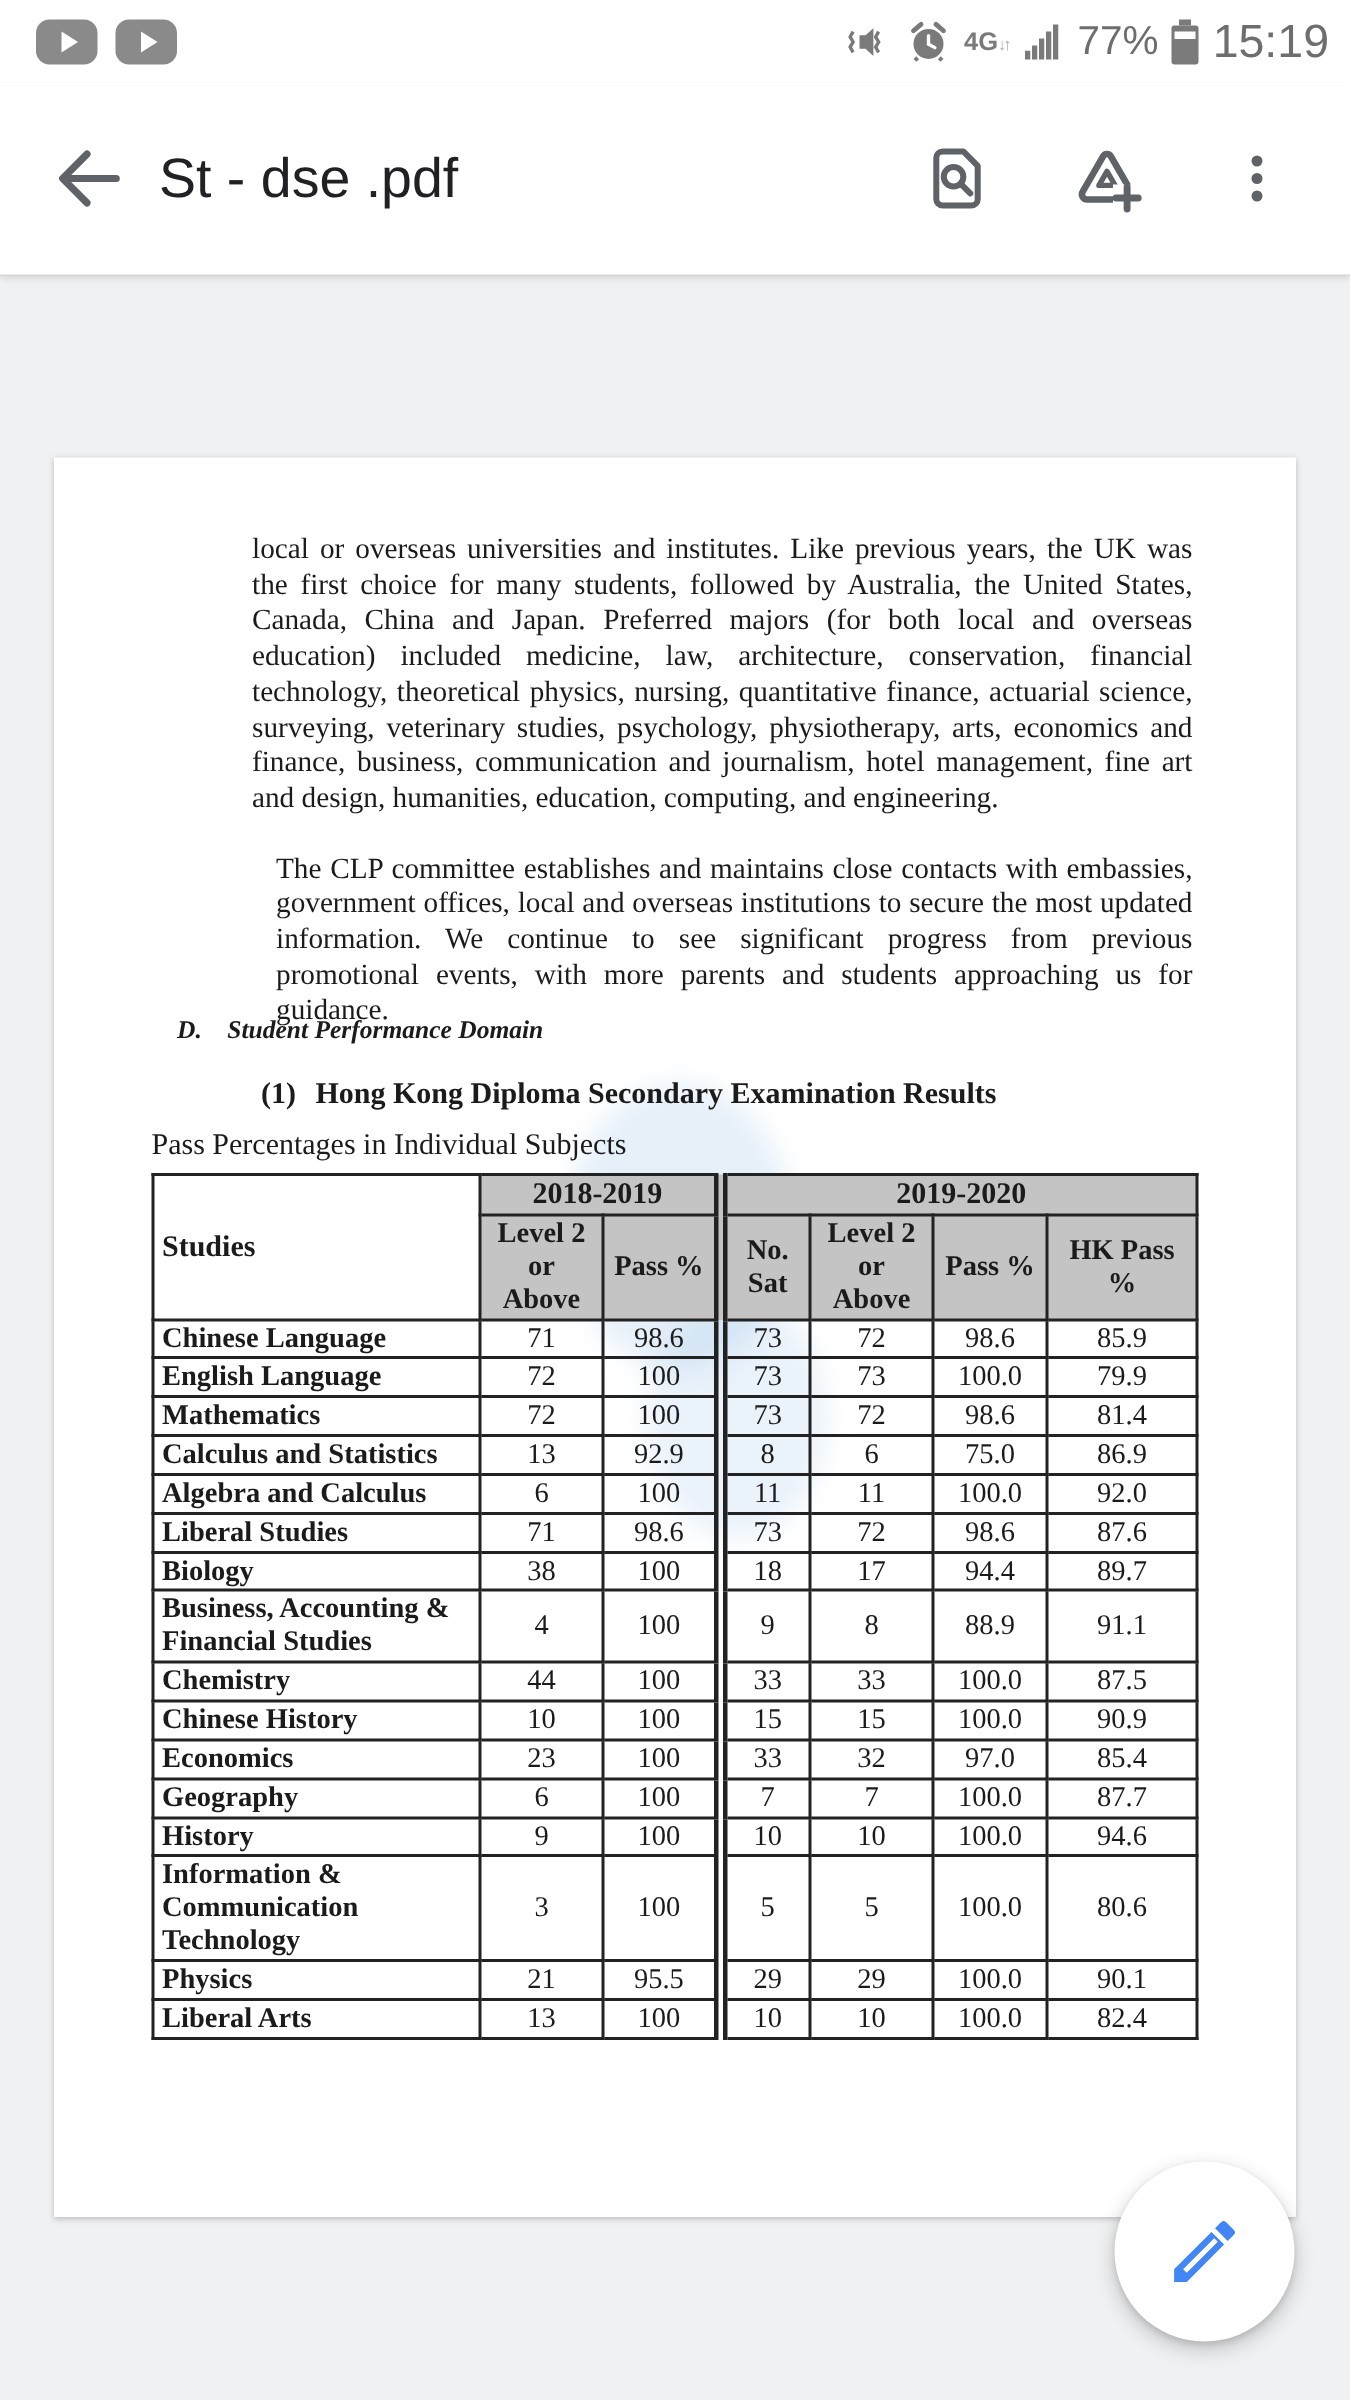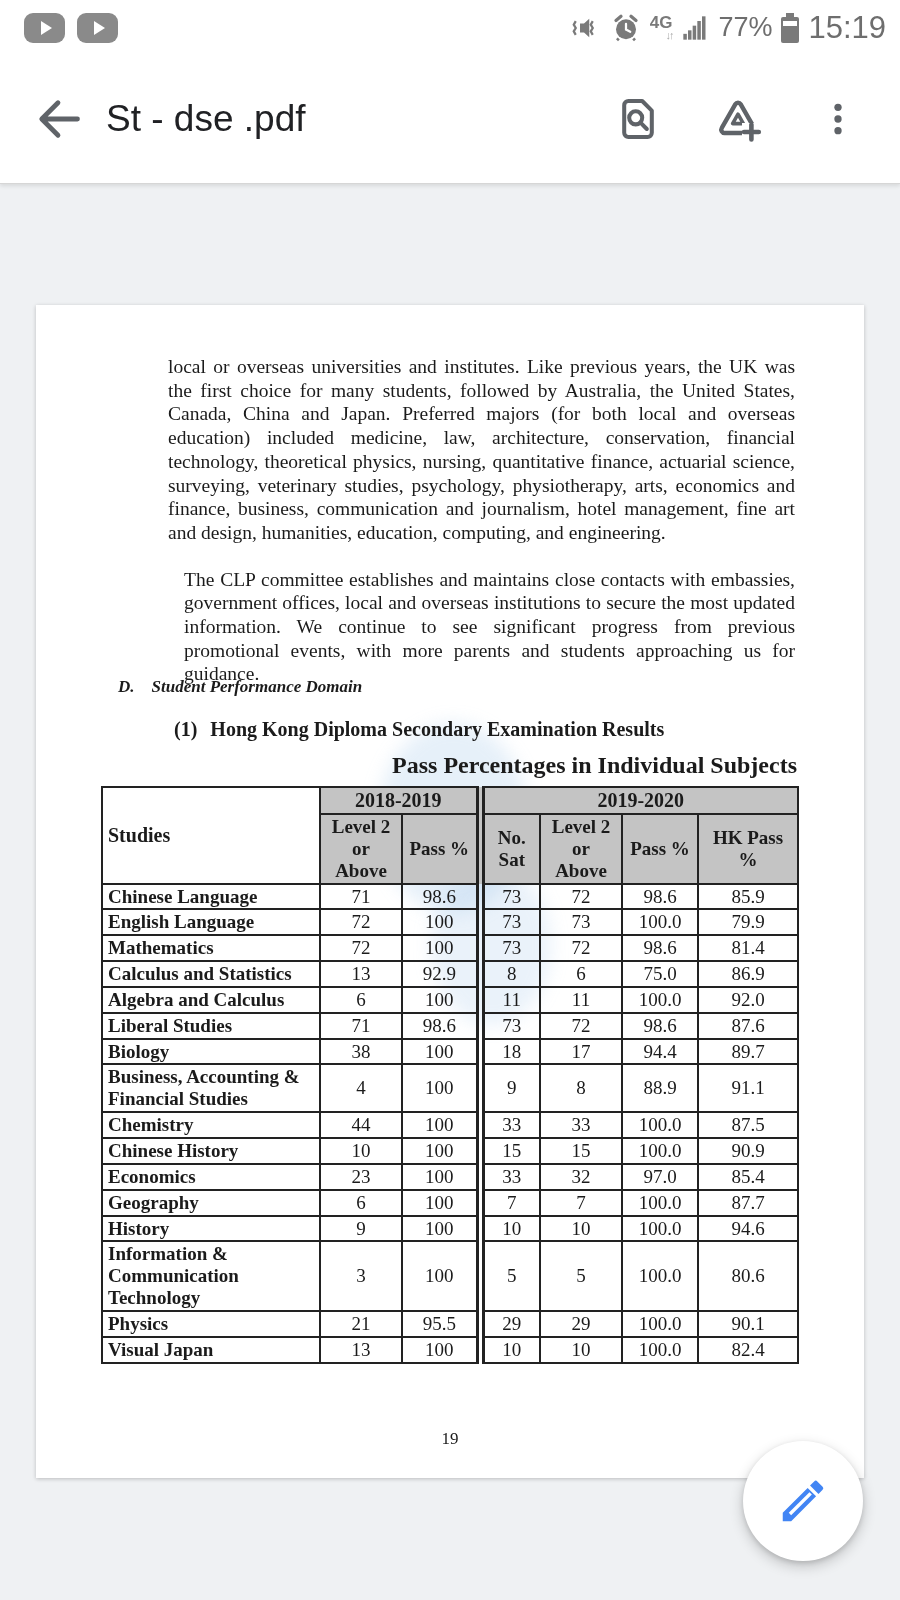--- a/index.html
+++ b/index.html
@@ -10,21 +10,21 @@
   .status-bar { position:absolute; top:0; left:0; width:900px; height:55px;
                 background:#ffffff; display:flex; align-items:center; justify-content:space-between;
                 padding:0 14px 0 24px; z-index:30; }
   .sb-left { display:flex; gap:12px; align-items:center; }
   .yt-icon { width:41px; height:30px; background:#8a8a8a; border-radius:9px;
              display:flex; align-items:center; justify-content:center; }
   .yt-icon .tri { width:0; height:0; border-left:11px solid #ffffff;
                   border-top:7px solid transparent; border-bottom:7px solid transparent; margin-left:3px; }
   .sb-right { display:flex; align-items:center; gap:9px; color:#6e6e6e; }
   .sb-right svg { display:block; }
-  .net-4g { display:flex; flex-direction:column; align-items:flex-end; line-height:1; }
+  .net-4g { display:flex; align-items:flex-end; line-height:1; }
   .net-4g .lbl { font-size:17px; font-weight:bold; color:#7a7a7a; }
   .net-4g .arrows { font-size:11px; color:#aaaaaa; letter-spacing:-2px; margin-top:-1px; }
   .pct { font-size:27px; color:#6e6e6e; }
   .clock { font-size:31px; color:#6e6e6e; }
   .battery { width:18px; height:30px; position:relative; }
   .battery .nub { position:absolute; top:0; left:5px; width:8px; height:4px; background:#7a7a7a; }
   .battery .body { position:absolute; top:4px; left:0; width:18px; height:26px; background:#7a7a7a; border-radius:2px; }
   .battery .gap { position:absolute; top:8px; left:2px; width:14px; height:5px; background:#ffffff; }
 
   
@@ -49,21 +49,21 @@
   .doc-text { position:absolute; left:132px; top:50px; width:627px;
               font-size:19.5px; line-height:23.7px; text-align:justify; }
   .doc-text p + p { margin-top:23px;margin-left:16px; }
 
   .heading-d { position:absolute; left:82px; top:372px; font-size:17px; font-weight:bold; font-style:italic; }
   .heading-d .sec-title { margin-left:17px; }
   .heading-1 { position:absolute; left:138px; top:413px; font-size:20px; font-weight:bold; }
   .heading-1 .sub-title { margin-left:13px; }
 
   .table-block { position:absolute; left:65px; top:447px; width:696px; }
-  .table-title { text-align:right; font-size:24px; font-weight:bold; margin-bottom:7px; }
+  .table-title { text-align:left; font-size:20px; font-weight:normal; margin-bottom:7px; }
 
   table.results { border-collapse:collapse; width:696px; table-layout:fixed;
                   font-size:19px; line-height:1.15; }
   table.results th, table.results td { border:2px solid #222222; padding:1px 5px; }
   table.results thead th { background:#c4c4c4; font-weight:bold; text-align:center; }
   th.subjects-th { background:#ffffff !important; text-align:left !important; padding-left:9px; font-size:20px; }
   th.year-th { height:26px; font-size:20px; }
   th.sub-th { height:48px; white-space:pre-line; }
   td.num { text-align:center; height:25px; }
   td.subject { text-align:left; padding-left:9px;font-weight:bold; }
@@ -337,33 +337,32 @@
             <tr>
               <td class="subject">Physics</td>
               <td class="num">21</td>
               <td class="num">95.5</td>
               <td class="num dbl">29</td>
               <td class="num">29</td>
               <td class="num">100.0</td>
               <td class="num">90.1</td>
             </tr>
             <tr>
-              <td class="subject">Visual Japan</td>
+              <td class="subject">Liberal Arts</td>
               <td class="num">13</td>
               <td class="num">100</td>
               <td class="num dbl">10</td>
               <td class="num">10</td>
               <td class="num">100.0</td>
               <td class="num">82.4</td>
             </tr>
           </tbody>
       </table>
     </div>
 
-    <div class="page-num">19</div>
   </div>
 </div>
 
 <div class="fab">
   <svg width="54" height="54" viewBox="0 0 24 24">
     <path d="M3 17.25V21h3.75L17.81 9.94l-3.75-3.75L3 17.25zM20.71 7.04a.996.996 0 0 0 0-1.41l-2.34-2.34a.996.996 0 0 0-1.41 0l-1.83 1.83 3.75 3.75 1.83-1.83z" fill="#4285f4"></path>
     <line x1="6.2" y1="17.8" x2="15.4" y2="8.6" stroke="#ffffff" stroke-width="1.5"></line>
   </svg>
 </div>
 

